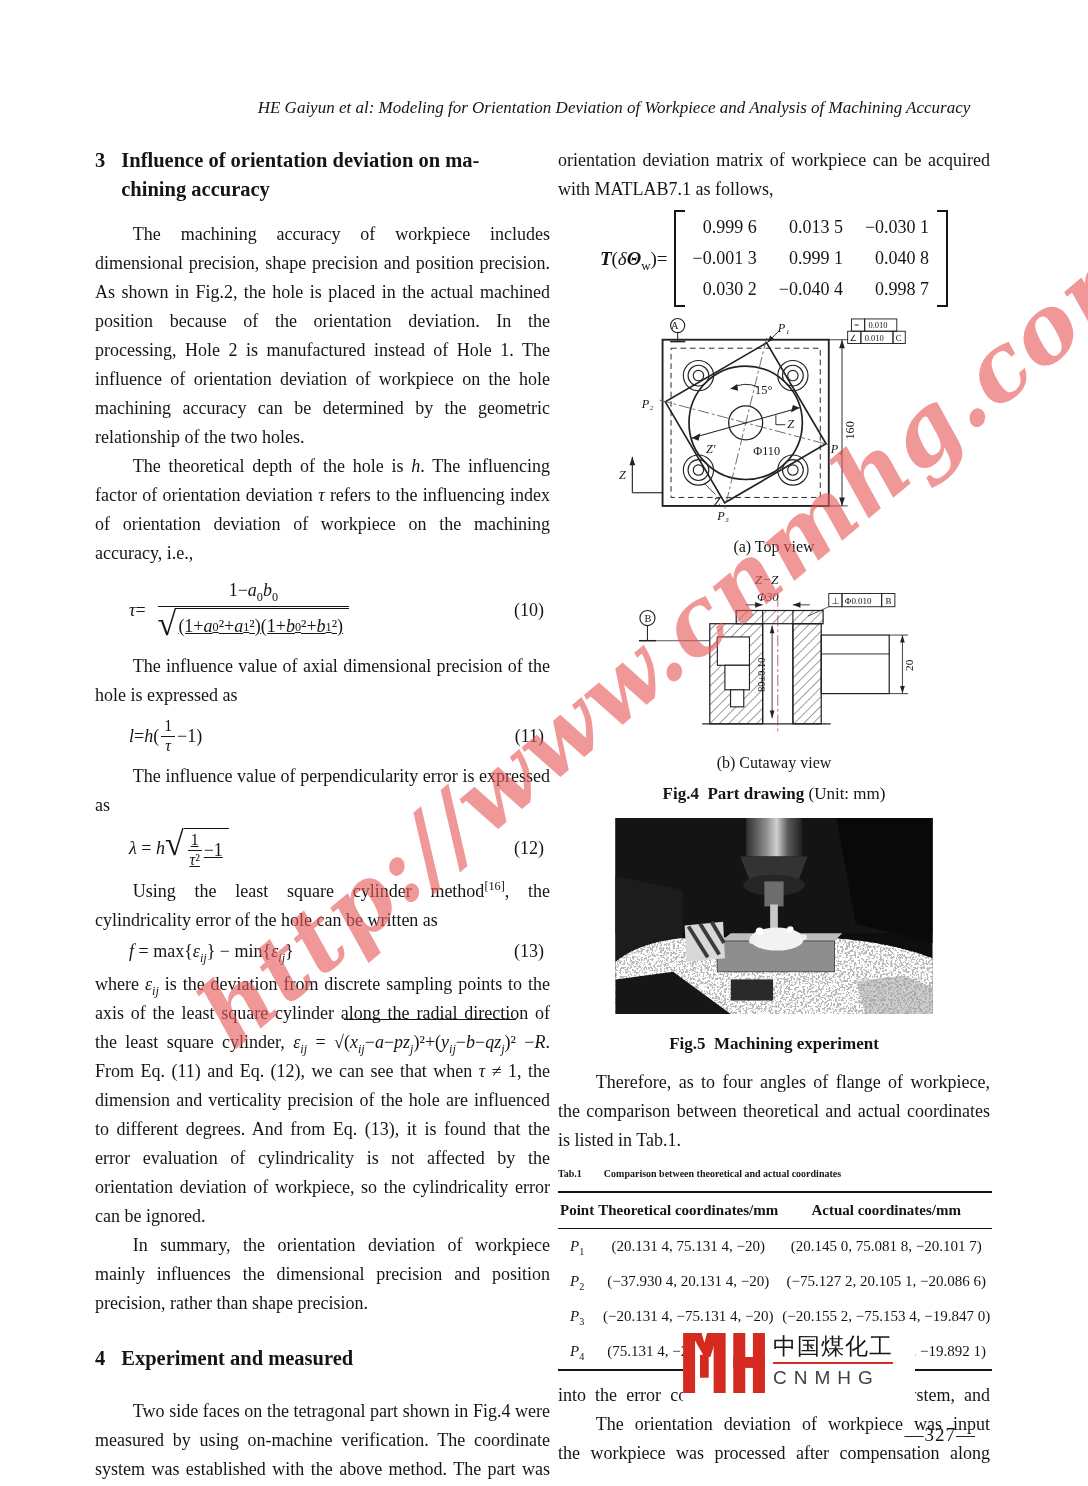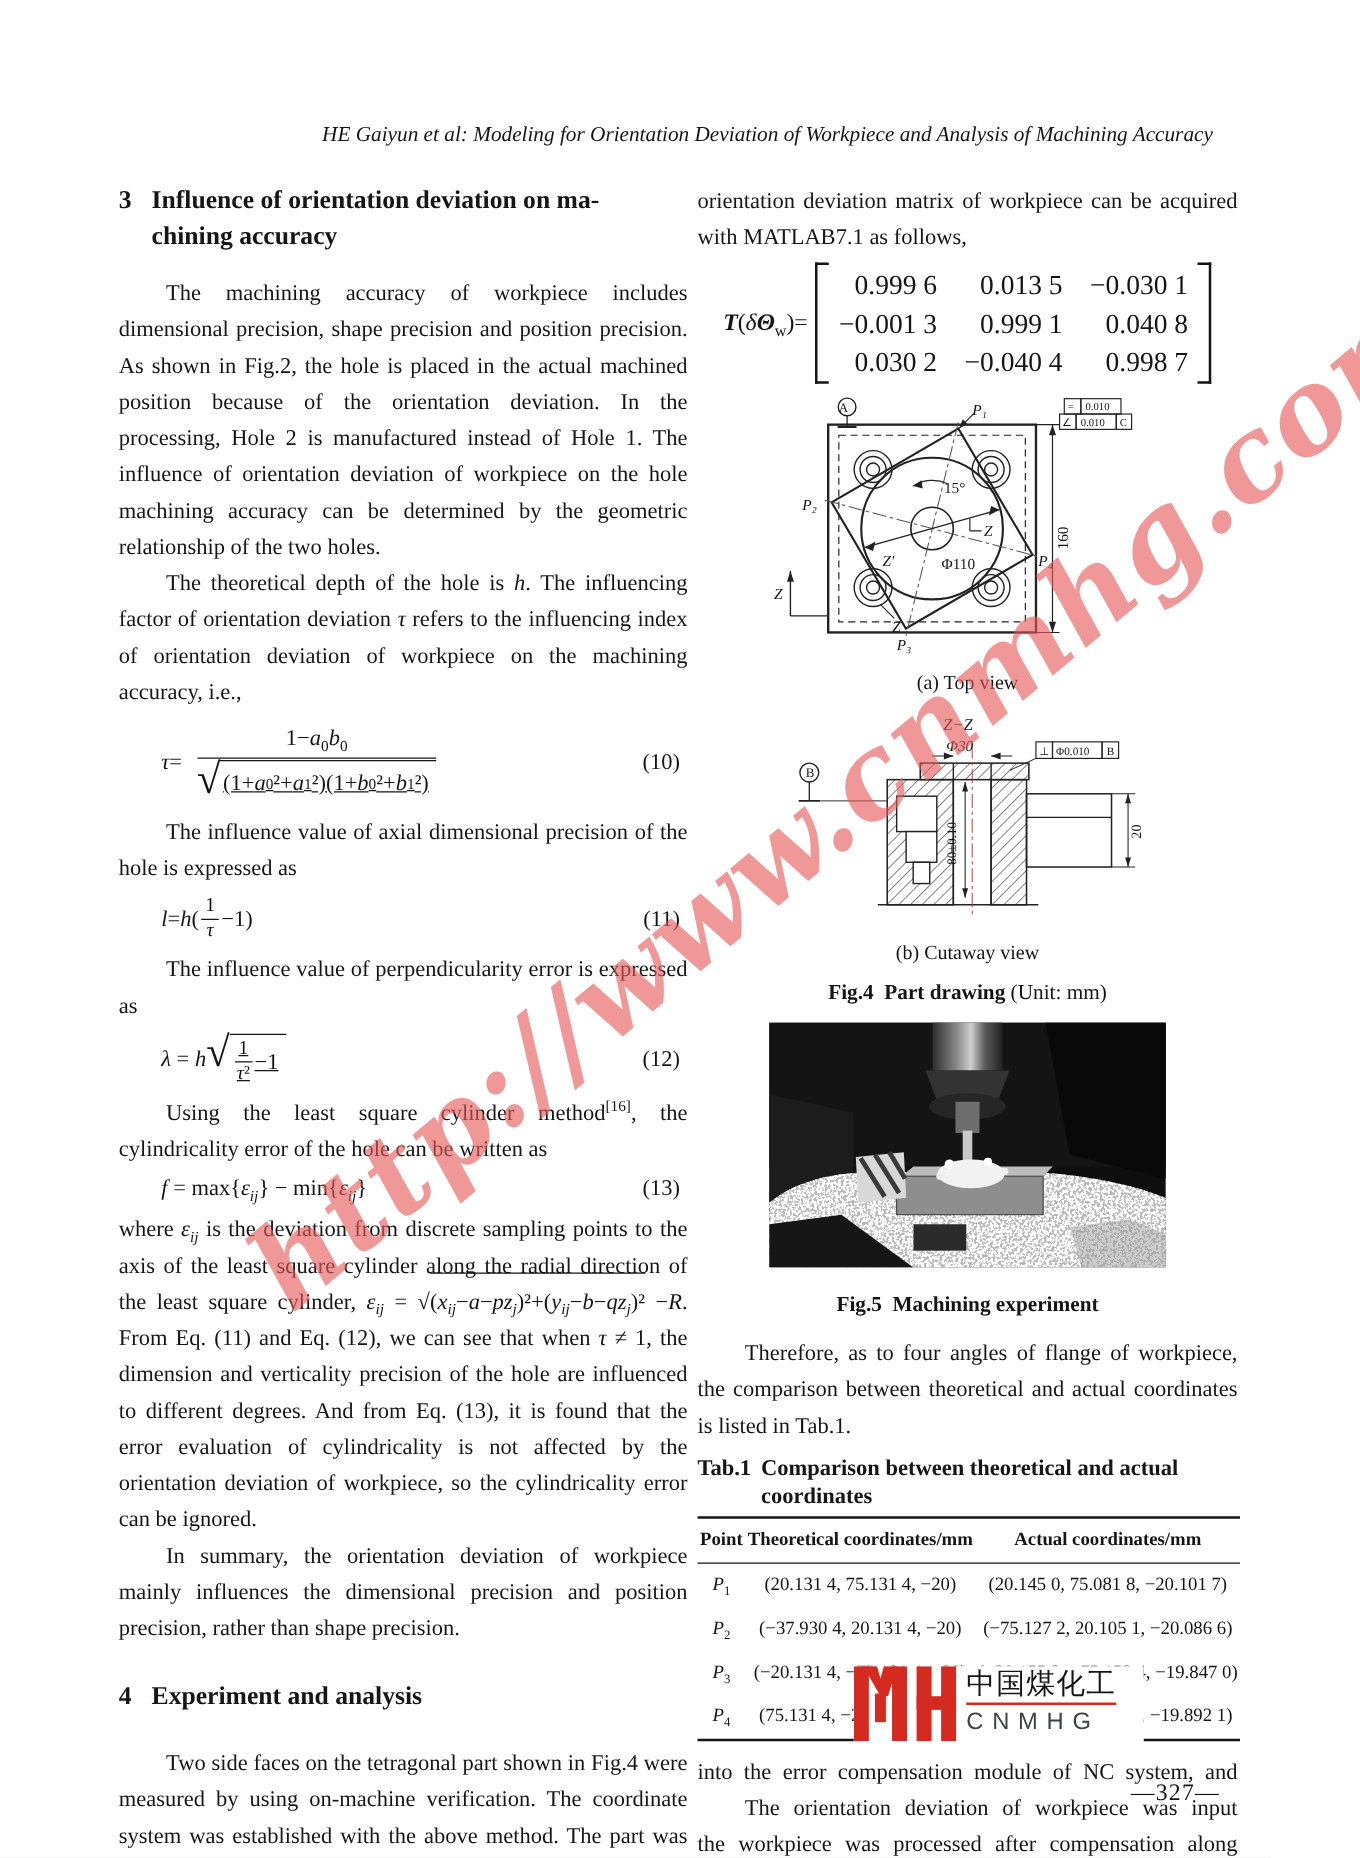--- a/index.html
+++ b/index.html
@@ -37,30 +37,30 @@
   .ifrac .b { padding-top:1px; }
   .radical { display:inline-flex; align-items:flex-start; }
   .rad-sign { font-size:1.9em; line-height:0.95; font-weight:normal; }
   .rad-body { border-top:1.7px solid #151515; padding:3px 6px 0 2px; display:inline-flex; align-items:center;text-decoration:underline; }
   
   .matrix-wrap { display:flex; align-items:center; justify-content:center; margin:6px 0 10px 0; text-align:left; }
   .matrix-lhs { font-size:19px; margin-right:6px; }
   .brk { width:9px; align-self:stretch; }
   .brk-l { border:2px solid #151515; border-right:none; }
   .brk-r { border:2px solid #151515; border-left:none; }
-  .matrix-grid { display:grid; grid-template-columns:repeat(3, auto); column-gap:22px; row-gap:2px; padding:3px 8px; font-size:22px; }
+  .matrix-grid { display:grid; grid-template-columns:repeat(3, auto); column-gap:22px; row-gap:2px; padding:3px 8px; font-size:18px; }
   .matrix-grid span { text-align:right; }
   
   .figure { text-align:center; margin:2px 0 4px 0; }
   .fig-subcap { font-size:16px; text-align:center; margin:0 0 6px 0; }
   .fig-cap { font-size:17px; text-align:center; margin:2px 0 10px 0; }
   .fig-cap b { font-weight:bold; }
   svg text { font-family:"Liberation Serif", serif; }
   
-  .tabcap { display:flex; gap:8px; font-weight:bold; font-size:18px; line-height:22px; text-align:left; margin:8px 0 6px 0; }
+  .tabcap { display:flex; gap:22px; font-weight:bold; font-size:10px; line-height:22px; text-align:left; margin:8px 0 6px 0; }
   table.datatable { border-collapse:collapse; width:100%; font-size:15px; margin:2px 0 10px 0; }
   table.datatable th, table.datatable td { padding:3px 2px; text-align:center; white-space:nowrap; }
   table.datatable thead tr { border-top:2.6px solid #151515; border-bottom:1.4px solid #151515; }
   table.datatable tbody tr:last-child { border-bottom:2.6px solid #151515; }
   
   .jline { text-align:justify; text-align-last:justify; }
   
   .watermark {
     position:absolute; left:110px; top:690px; width:880px;
     text-align:center; font-size:92px; font-style:italic; font-weight:bold;
@@ -150,21 +150,21 @@
       <span><i>f</i> = max{<i>ε<sub>ij</sub></i>} − min{<i>ε<sub>ij</sub></i>}</span>
       <span class="eqno">(13)</span>
     </div>
 
     <p class="body noindent">where <i>ε<sub>ij</sub></i> is the deviation from discrete sampling points to the axis of the least square cylinder along the radial direction of the least square cylinder, <i>ε<sub>ij</sub></i>&nbsp;= √<span class="ol">(<i>x<sub>ij</sub></i>−<i>a</i>−<i>pz<sub>j</sub></i>)²+(<i>y<sub>ij</sub></i>−<i>b</i>−<i>qz<sub>j</sub></i>)²</span> −<i>R</i>. From Eq. (11) and Eq. (12), we can see that when <i>τ</i> ≠ 1, the dimension and verticality precision of the hole are influenced to different degrees. And from Eq. (13), it is found that the error evaluation of cylindricality is not affected by the orientation deviation of workpiece, so the cylindricality error can be ignored.</p>
 
     <p class="body">In summary, the orientation deviation of workpiece mainly influences the dimensional precision and position precision, rather than shape precision.</p>
 
     <div class="sec-head sec4">
       <span>4</span>
-      <span class="sec-body">Experiment and analysis</span>
+      <span class="sec-body">Experiment and measured</span>
     </div>
 
     <p class="body">Two side faces on the tetragonal part shown in Fig.4 were measured by using on-machine verification. The coordinate system was established with the above method. The part was processed as shown in Fig.5. The</p>
   </div>
 
   <div class="col col-right">
 
     <p class="body noindent">orientation deviation matrix of workpiece can be acquired with MATLAB7.1 as follows,</p>
 
     <div class="matrix-wrap">

